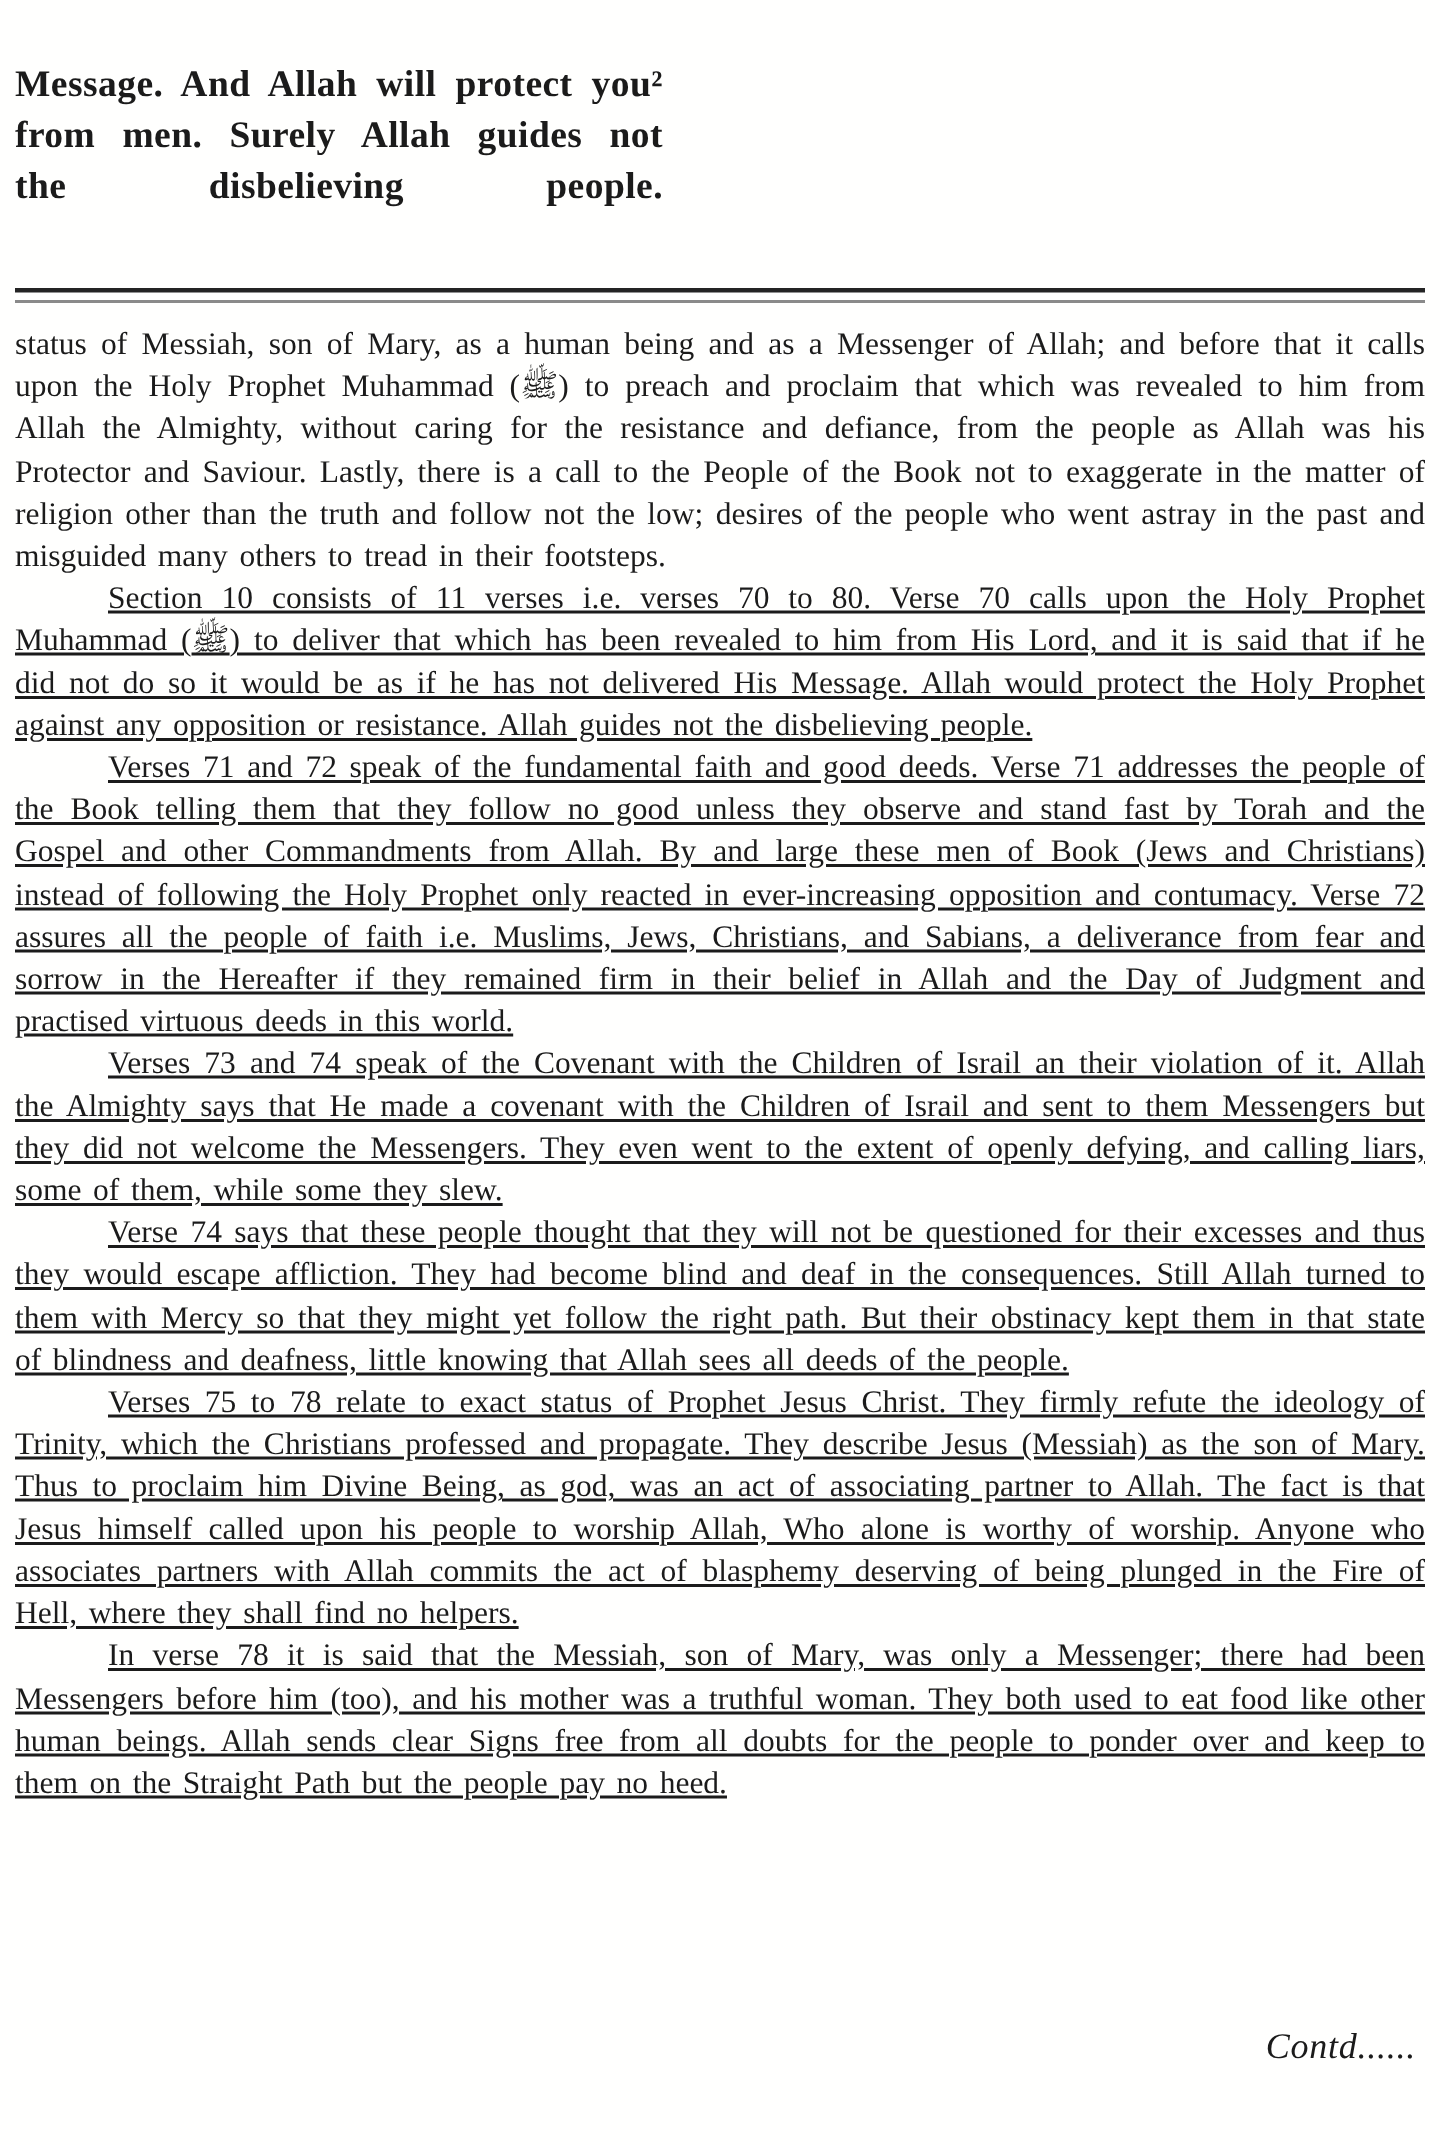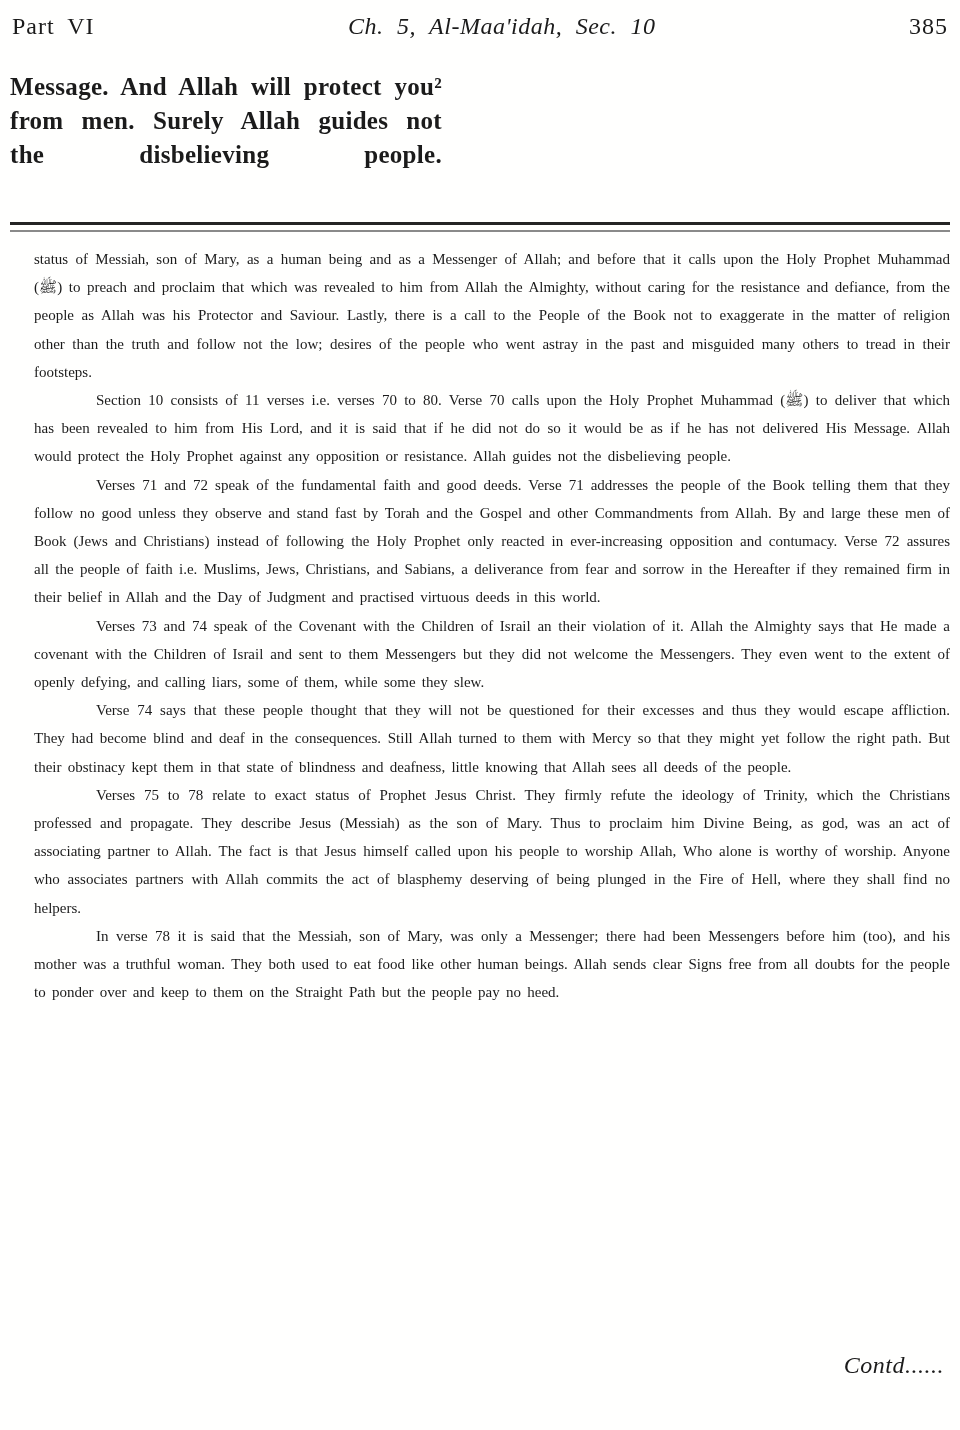--- a/index.html
+++ b/index.html
@@ -61,51 +61,45 @@
   
   .double-rule {
     margin-top: 16px;
     height: 5px;
     border-top: 3px solid #242424;
     border-bottom: 2px solid #8a8a8a;
   }
   
   .body-text {
     margin-top: 13px;
-    font-size: 15px;
+    font-size: 21px;
     line-height: 28.2px;
     text-align: justify;
     word-spacing: 2.5px;
-    margin-left: 24px;
   }
   .body-text p {
     margin: 0;
     padding: 0;
   }
-  .body-text p.indent { text-indent: 62px; }
+  .body-text p.indent { text-indent: 62px; text-decoration: underline; }
   
   .footer-contd {
     position: absolute;
     top: 1352px;
     right: 16px;
     font-style: italic;
     font-size: 24px;
     letter-spacing: 0.5px;
   }
 </style>
 </head>
 <body>
 
 <div class="page">
 
-  <div class="page-header">
-    <span class="header-part">Part VI</span>
-    <span class="header-chapter">Ch. 5, Al-Maa'idah, Sec. 10</span>
-    <span class="header-pageno">385</span>
-  </div>
 
   <div class="verse-row">
     <div class="translation">Message. And Allah will protect you² from men. Surely Allah guides not the disbelieving people.</div>
   </div>
 
   <div class="double-rule"></div>
 
   <div class="body-text">
     <p>status of Messiah, son of Mary, as a human being and as a Messenger of Allah; and before that it calls upon the Holy Prophet Muhammad (ﷺ) to preach and proclaim that which was revealed to him from Allah the Almighty, without caring for the resistance and defiance, from the people as Allah was his Protector and Saviour. Lastly, there is a call to the People of the Book not to exaggerate in the matter of religion other than the truth and follow not the low; desires of the people who went astray in the past and misguided many others to tread in their footsteps.</p>
     <p class="indent">Section 10 consists of 11 verses i.e. verses 70 to 80. Verse 70 calls upon the Holy Prophet Muhammad (ﷺ) to deliver that which has been revealed to him from His Lord, and it is said that if he did not do so it would be as if he has not delivered His Message. Allah would protect the Holy Prophet against any opposition or resistance. Allah guides not the disbelieving people.</p>

